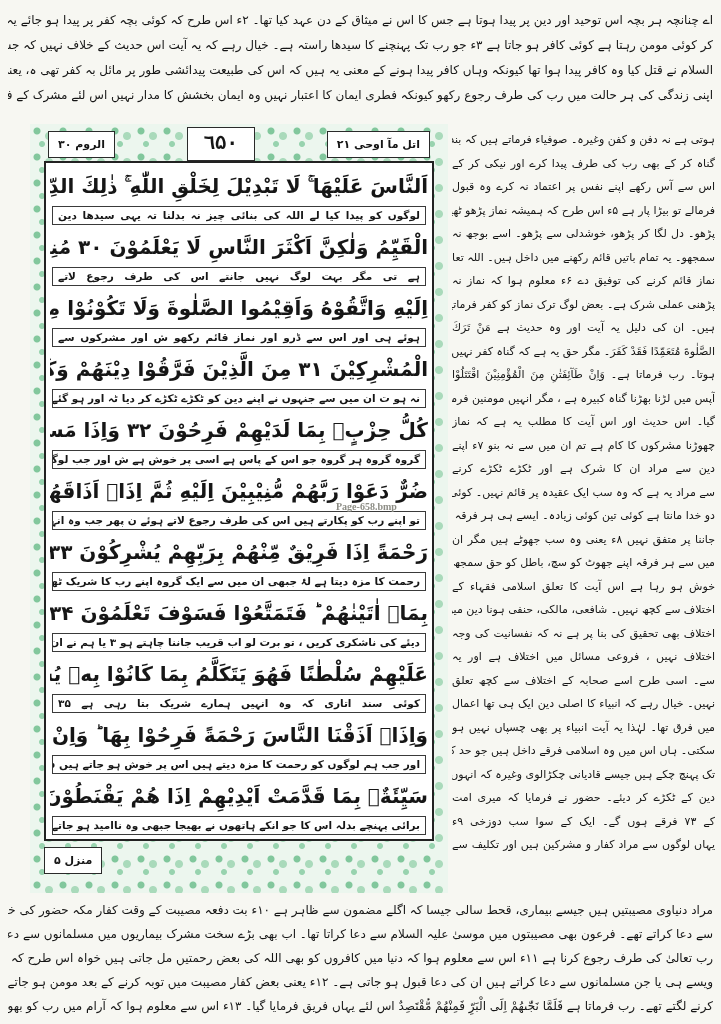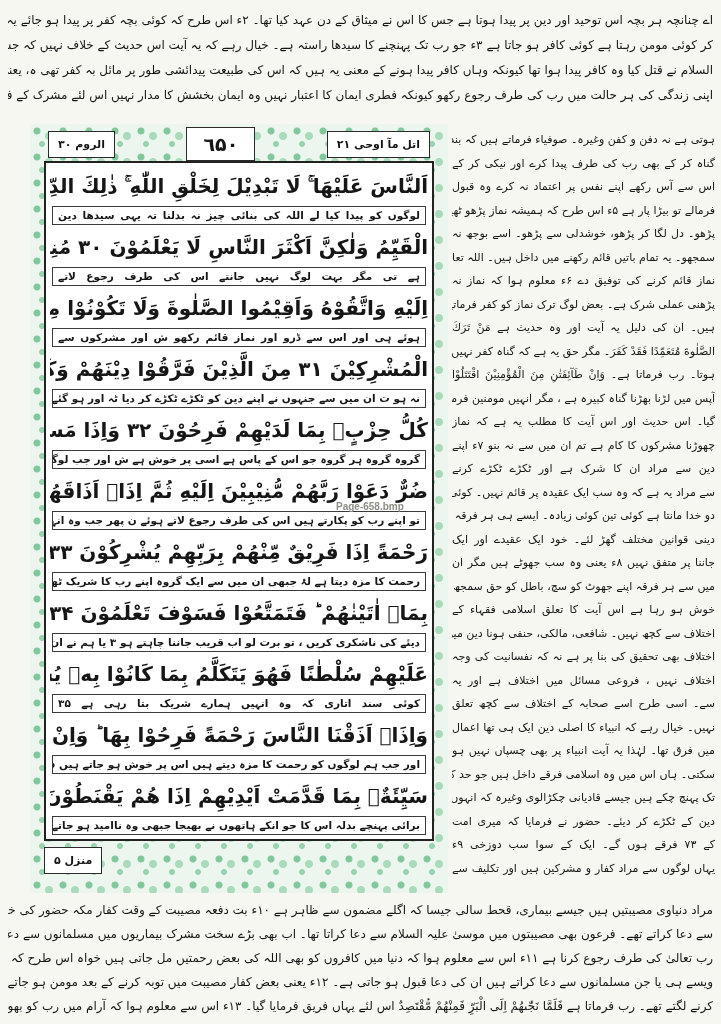--- a/index.html
+++ b/index.html
@@ -35,21 +35,21 @@
     background-size:26px 26px;
   }
   .frame-header{
     display:flex;align-items:center;justify-content:space-between;
     height:26px;margin:0 4px 4px;
   }
   .hdr-box{
     display:inline-block;background:#fff;border:1px solid #2a2a2a;
     padding:6px 9px;font-size:11px;font-weight:bold;white-space:nowrap;
   }
-  .hdr-box.page-num{font-size:19px;line-height:22px;padding:5px 16px;}
+  .hdr-box.page-num{font-size:19px;line-height:22px;padding:5px 16px;font-family:Liberation Mono, monospace;}
   .verse-area{
     border:2px solid #222;background:#fff;
     padding:3px 4px 2px;
   }
   .verse-area .ar{
     font-size:20px;font-weight:700;line-height:40px;height:40px;
     text-align:center;white-space:nowrap;overflow:hidden;
   }
   .verse-area .ur{
     border:1px solid #3a3a3a;margin:0 2px 2px;padding:2px 5px;
@@ -73,21 +73,21 @@
   }
   .bottom-commentary .line{
     white-space:nowrap;overflow:hidden;
     font-size:12px;line-height:24px;
     text-align:justify;text-align-last:justify;
   }
   
   .watermark{
     position:absolute;top:501px;left:336px;
     direction:ltr;
-    font-family:Liberation Sans, sans-serif;
+    font-family:Liberation Serif, serif;
     font-size:10px;font-weight:bold;color:#8d8d85;
     letter-spacing:0;
   }
 </style>
 </head>
 <body>
 
 <div class="page">
 
   <div class="top-commentary">
@@ -145,21 +145,20 @@
       <div class="line">پڑھنی عملی شرک ہے۔ بعض لوگ ترک نماز کو کفر فرماتے</div>
       <div class="line">ہیں۔ ان کی دلیل یہ آیت اور وہ حدیث ہے مَنْ تَرَكَ</div>
       <div class="line">الصَّلٰوةَ مُتَعَمِّدًا فَقَدْ كَفَرَ۔ مگر حق یہ ہے کہ گناہ کفر نہیں</div>
       <div class="line">ہوتا۔ رب فرماتا ہے۔ وَاِنْ طَآئِفَتٰنِ مِنَ الْمُؤْمِنِيْنَ اقْتَتَلُوْا</div>
       <div class="line">آپس میں لڑنا بھڑنا گناہ کبیرہ ہے ، مگر انہیں مومنین فرمایا</div>
       <div class="line">گیا۔ اس حدیث اور اس آیت کا مطلب یہ ہے کہ نماز</div>
       <div class="line">چھوڑنا مشرکوں کا کام ہے تم ان میں سے نہ بنو ۷ء اپنے</div>
       <div class="line">دین سے مراد ان کا شرک ہے اور ٹکڑے ٹکڑے کرنے</div>
       <div class="line">سے مراد یہ ہے کہ وہ سب ایک عقیدہ پر قائم نہیں۔ کوئی</div>
       <div class="line">دو خدا مانتا ہے کوئی تین کوئی زیادہ۔ ایسے ہی ہر فرقہ نے</div>
-      <div class="line">دینی قوانین مختلف گھڑ لئے۔ خود ایک عقیدے اور ایک</div>
       <div class="line">جاننا پر متفق نہیں ۸ء یعنی وہ سب جھوٹے ہیں مگر ان</div>
       <div class="line">میں سے ہر فرقہ اپنے جھوٹ کو سچ، باطل کو حق سمجھ کر</div>
       <div class="line">خوش ہو رہا ہے اس آیت کا تعلق اسلامی فقہاء کے</div>
       <div class="line">اختلاف سے کچھ نہیں۔ شافعی، مالکی، حنفی ہونا دین میں</div>
       <div class="line">اختلاف بھی تحقیق کی بنا پر ہے نہ کہ نفسانیت کی وجہ</div>
       <div class="line">اختلاف نہیں ، فروعی مسائل میں اختلاف ہے اور یہ</div>
       <div class="line">سے۔ اسی طرح اسے صحابہ کے اختلاف سے کچھ تعلق</div>
       <div class="line">نہیں۔ خیال رہے کہ انبیاء کا اصلی دین ایک ہی تھا اعمال</div>
       <div class="line">میں فرق تھا۔ لہٰذا یہ آیت انبیاء پر بھی چسپاں نہیں ہو</div>
       <div class="line">سکتی۔ ہاں اس میں وہ اسلامی فرقے داخل ہیں جو حد کفر</div>

